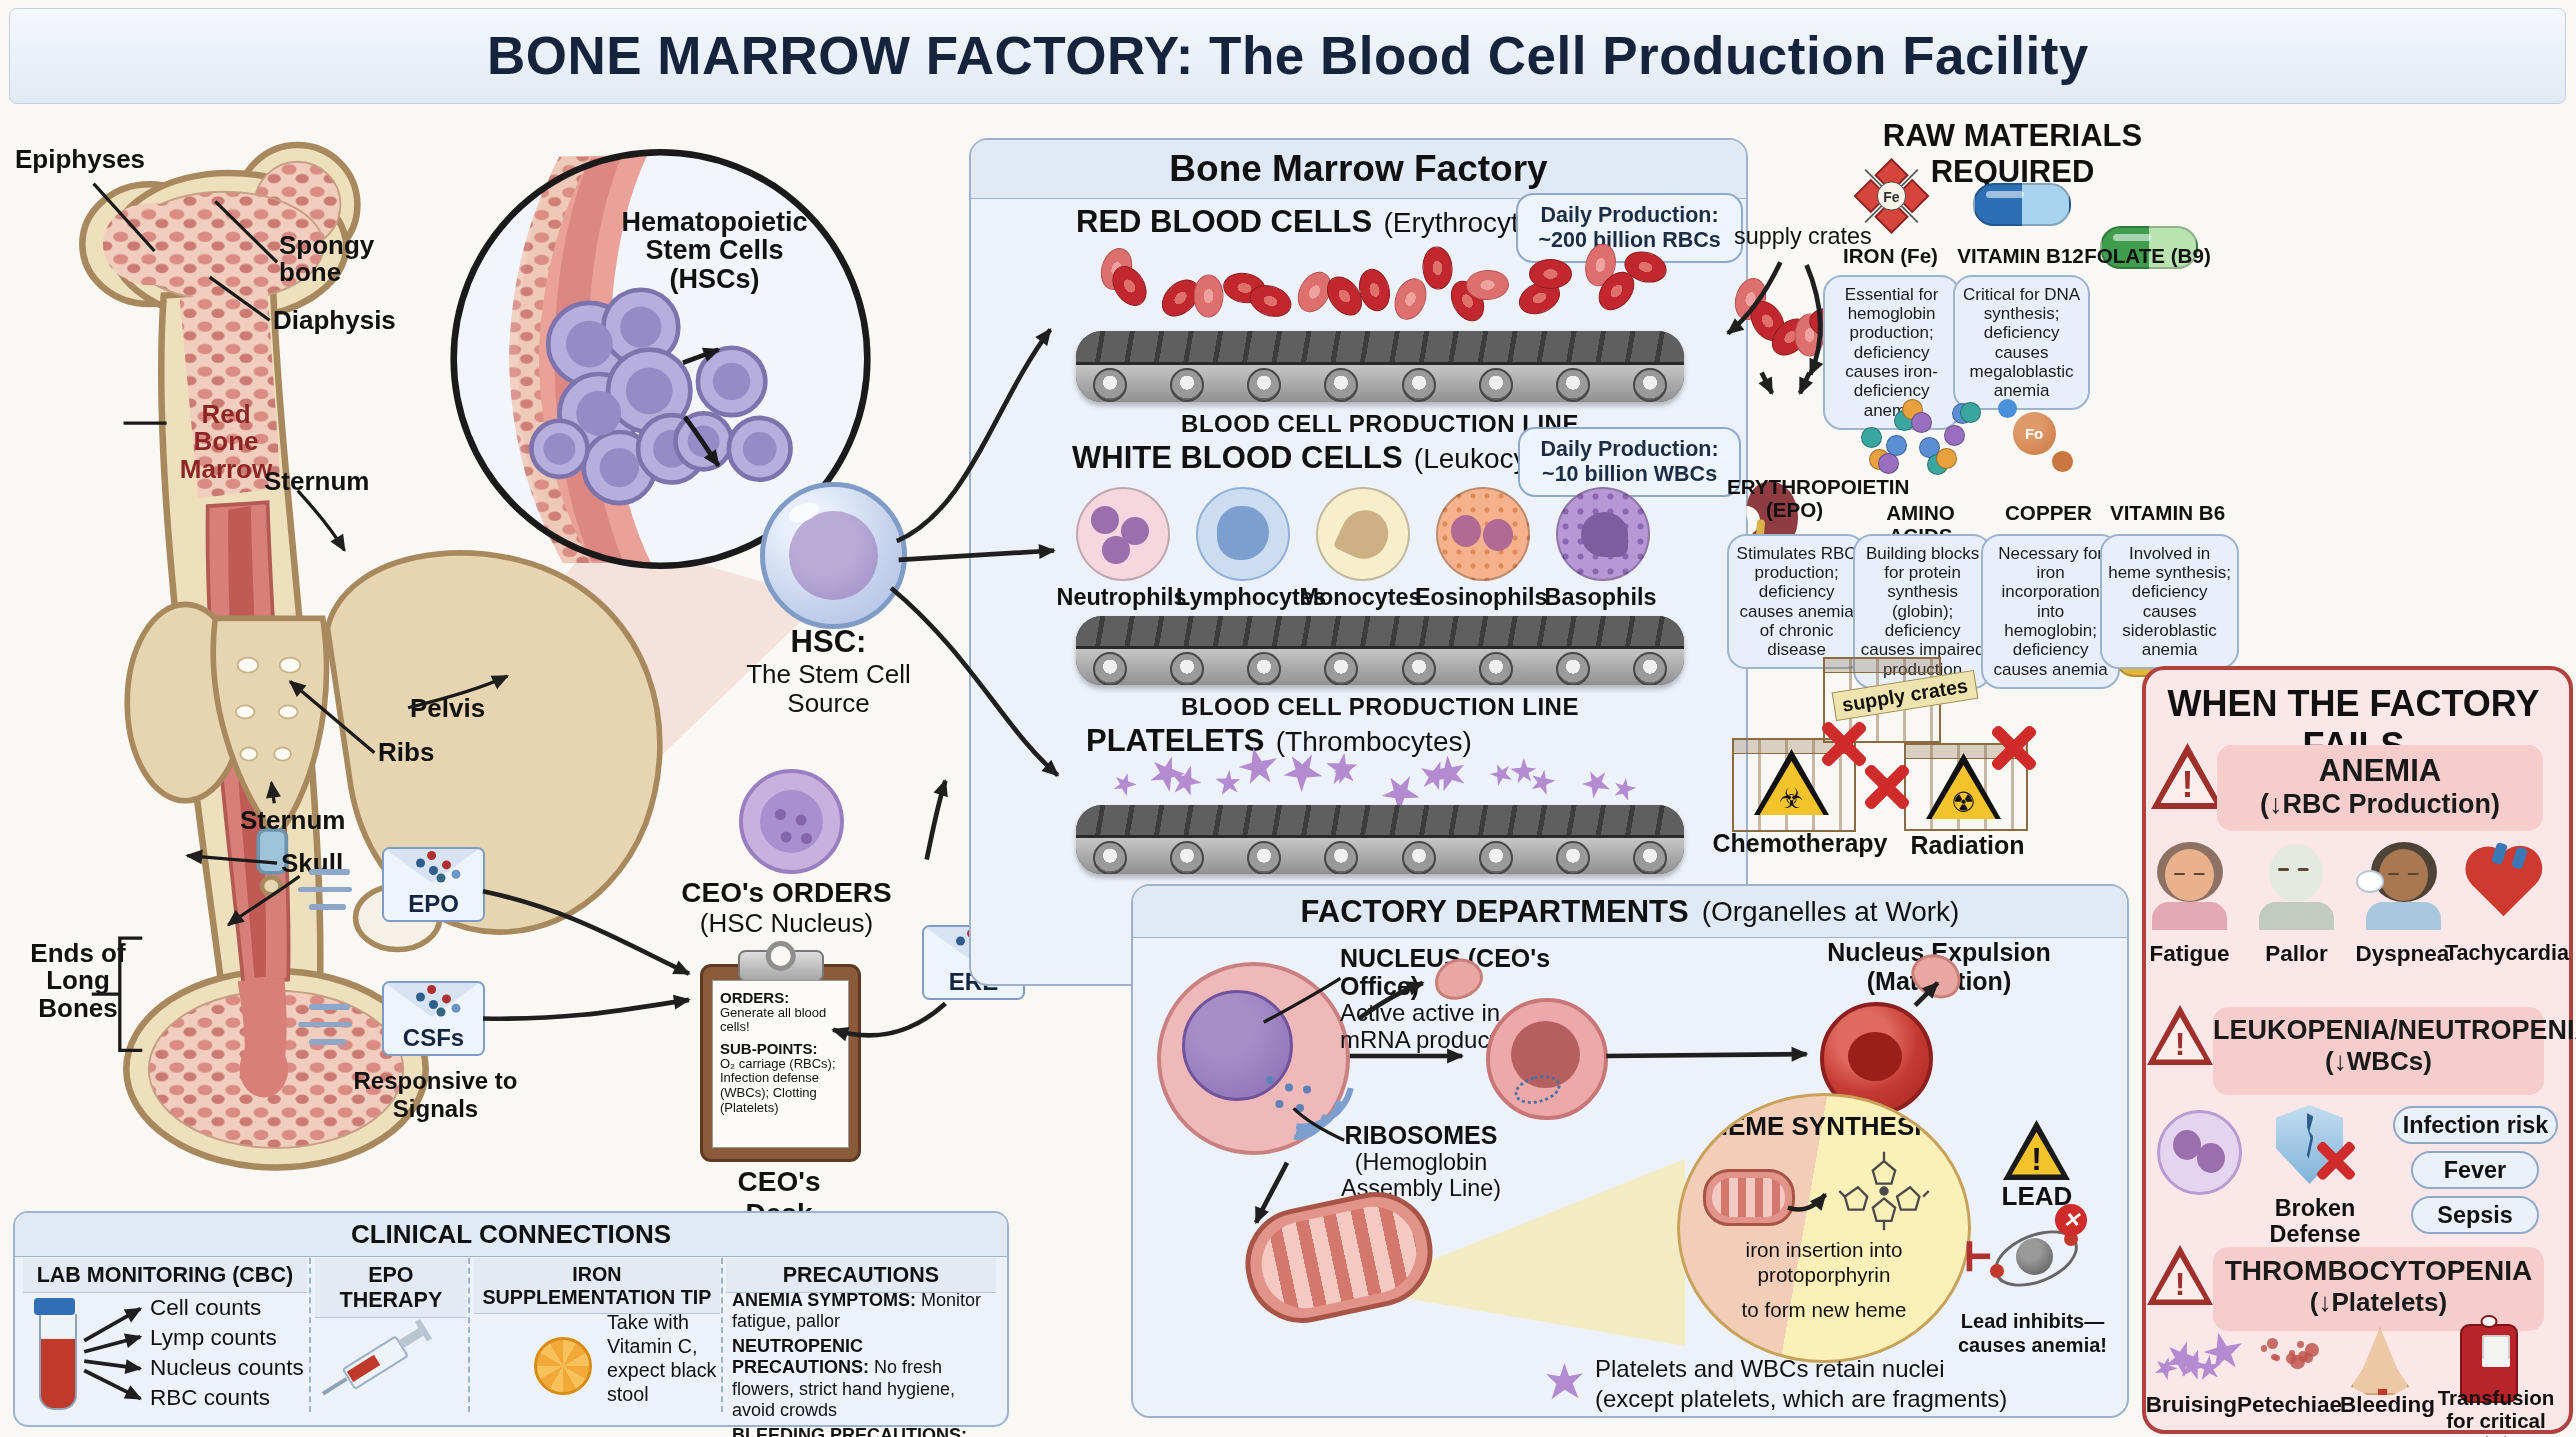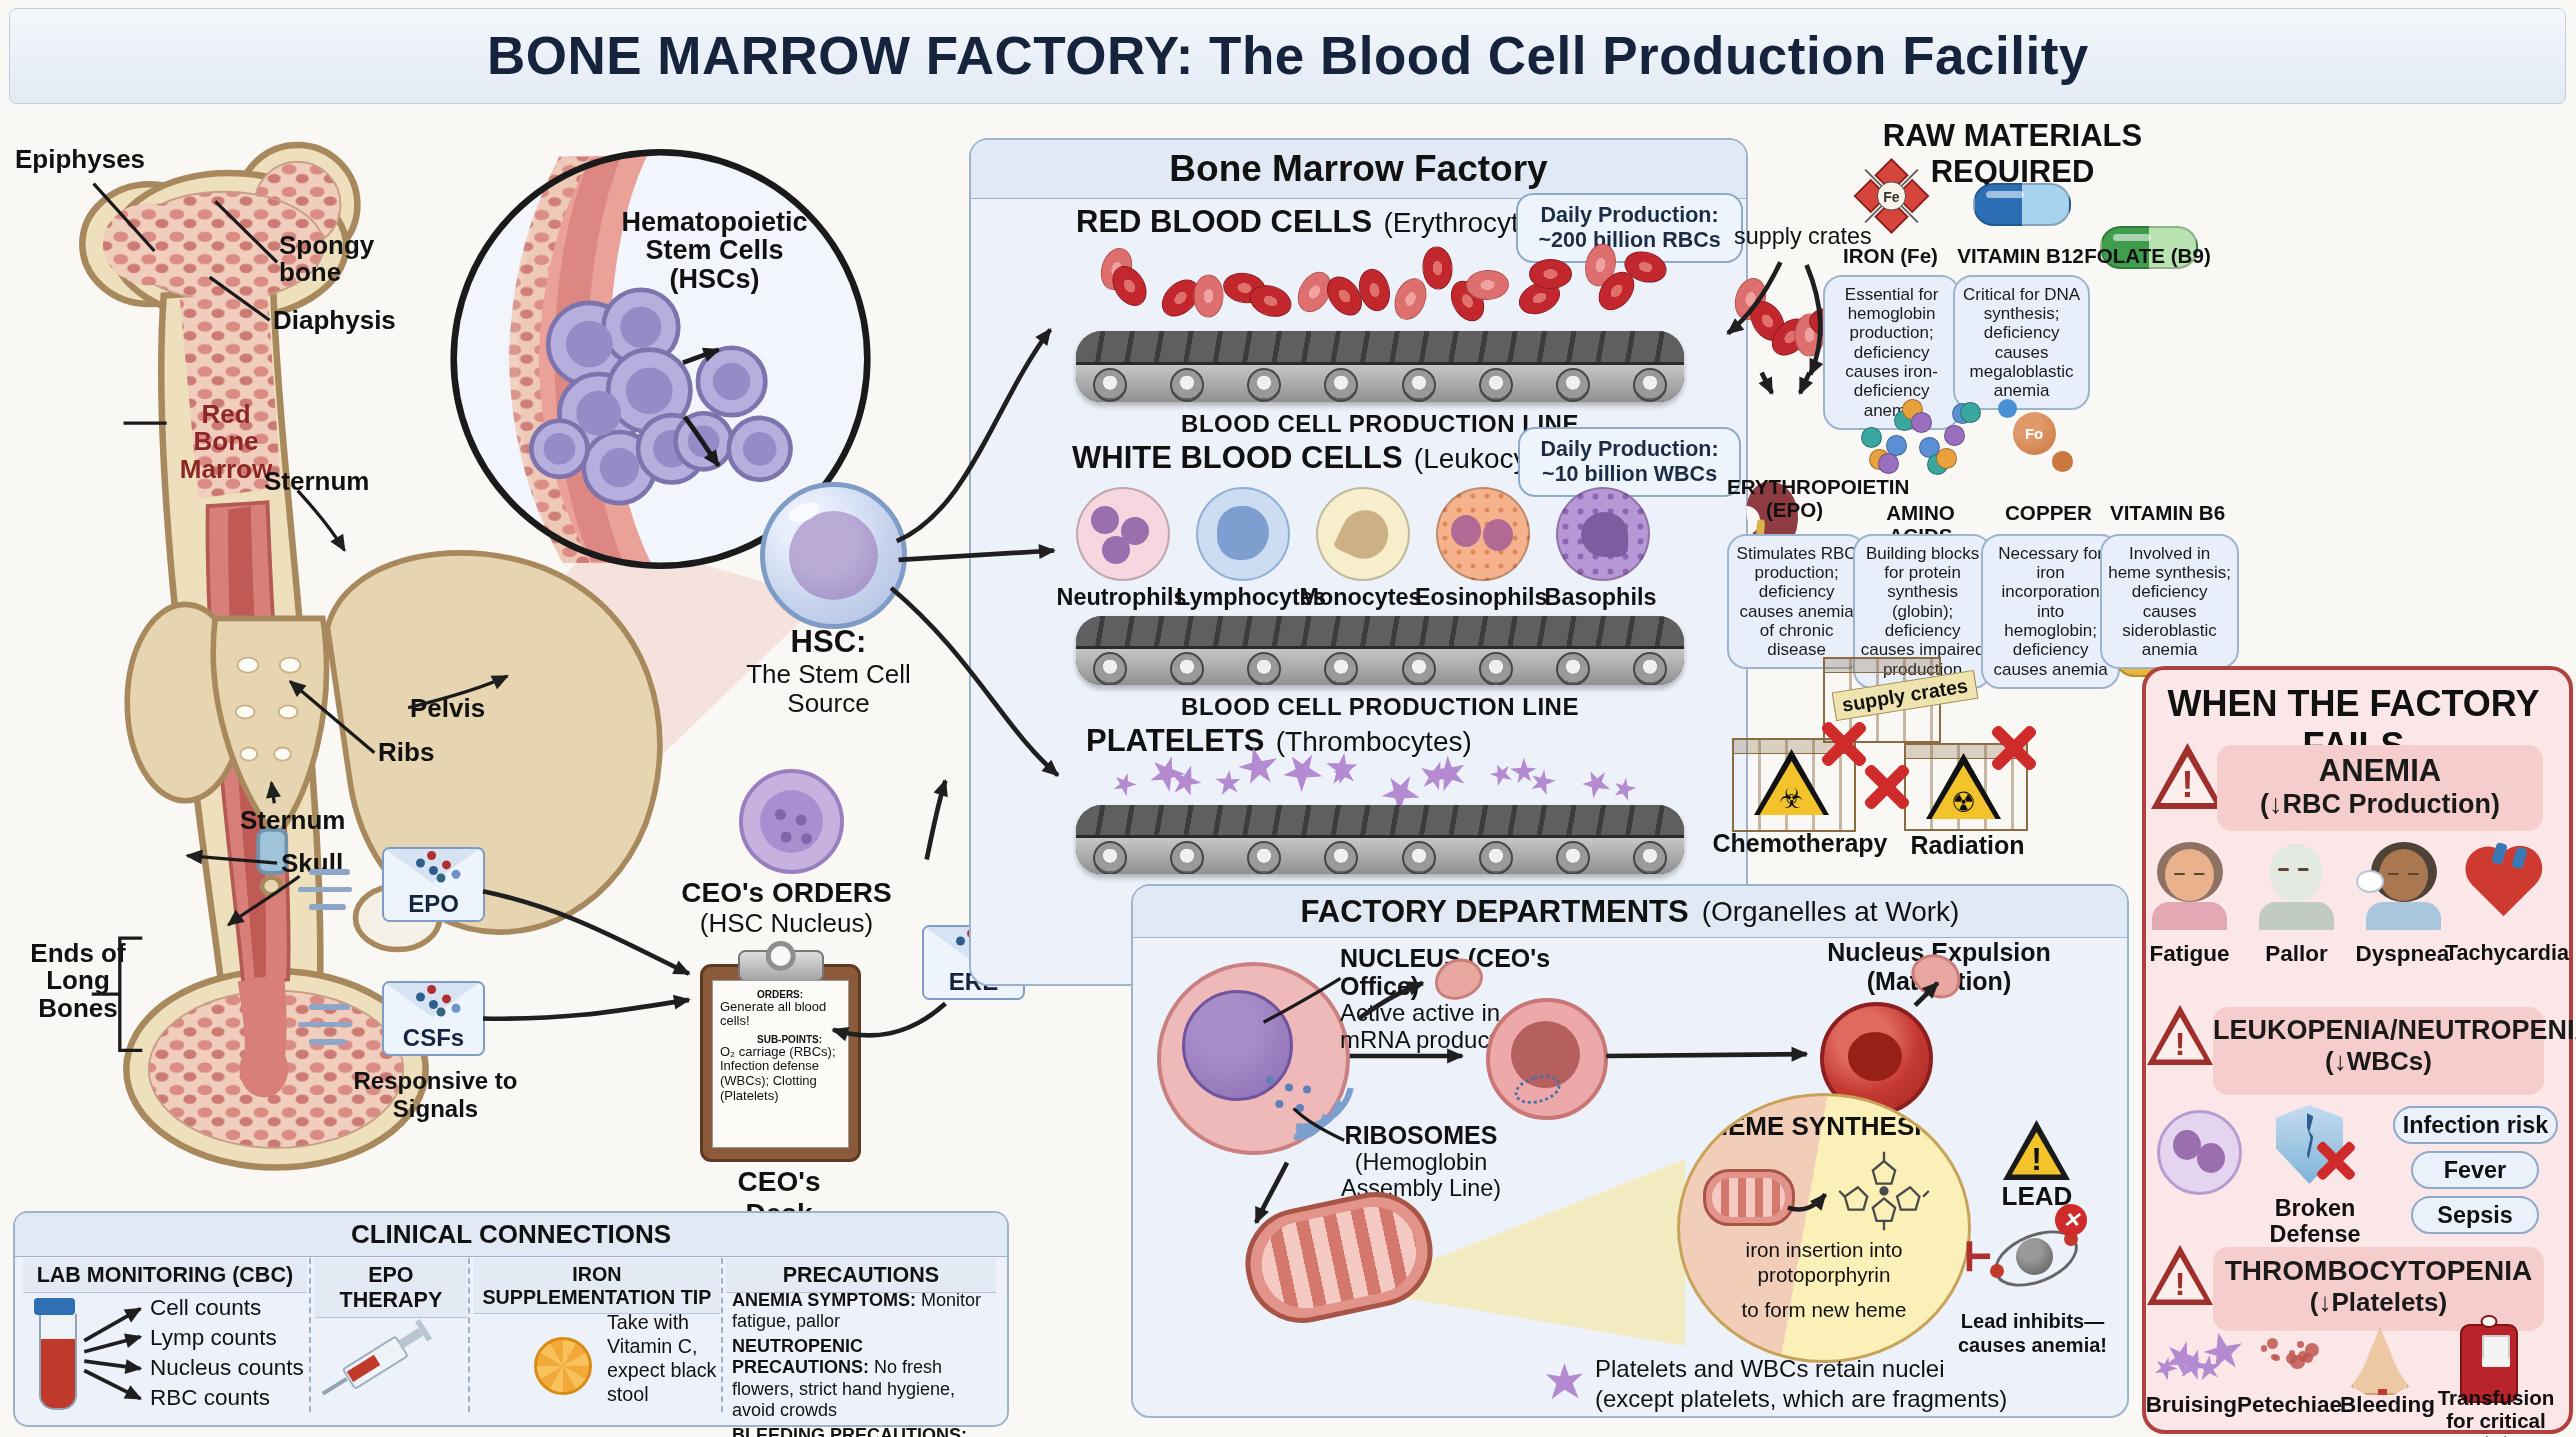--- a/index.html
+++ b/index.html
@@ -61,21 +61,21 @@
   
   .env{width:99px;height:71px;background:#eef4fb;border:2.8px solid #7f9cc7;border-radius:7.5px;overflow:hidden;}
   .env .flap{position:absolute;left:-2.8px;top:-2.8px;width:0;height:0;border-left:51px solid transparent;border-right:51px solid transparent;border-top:37px solid #d7e3f2;}
   .env .mol{position:absolute;left:45px;top:17px;width:9.4px;height:9.4px;border-radius:50%;background:#2e5e8e;box-shadow:13px -5.6px 0 #b03030,-13px -7.5px 0 #2e5e8e,22.5px 3.7px 0 #6f93c4,-1.9px -15px 0 #b03030,7.5px 7.5px 0 #33667f;}
   .env-label{position:absolute;left:0;right:0;bottom:1.9px;text-align:center;font-size:24px;font-weight:bold;color:#16253f;}
   .speed i{display:block;height:5.6px;background:#8ea6c8;border-radius:2.8px;margin:12px 0;}
   .clip{width:155px;height:192px;background:#8b5a3b;border:3.7px solid #5f3a22;border-radius:11.2px;}
   .clip .clamp{position:absolute;top:-17px;left:50%;transform:translateX(-50%);width:82px;height:28px;background:linear-gradient(#dedede,#a5a5a5);border:2.8px solid #787878;border-radius:7.5px;}
   .clip .clamp::before{content:"";position:absolute;left:50%;top:-11.2px;transform:translateX(-50%);width:20.6px;height:20.6px;border-radius:50%;border:5.6px solid #8f8f8f;background:#faf8f4;}
   .clip .paper{position:absolute;left:9.4px;right:9.4px;top:13px;bottom:11.2px;background:#fcfbf7;border:1.9px solid #9a9a9a;padding:7.5px 6.6px;}
-  .clip .paper b{display:block;font-size:10px;margin-left:37px;}
+  .clip .paper b{display:block;font-size:15px;}
   .clip .paper span{display:block;font-size:13px;line-height:1.13;margin-bottom:4.7px;}
   
   .raw-name{font-size:20.6px;font-weight:bold;text-align:center;line-height:1.1;}
   .raw-box{background:#e9effa;border:2.8px solid #9db4cf;border-radius:19px;font-size:17px;line-height:1.14;text-align:center;padding:7.5px 5.6px;color:#1a1a1a;}
   .cap{height:39px;border-radius:20.6px;border:2.8px solid rgba(0,0,0,.22);position:relative;}
   .cap::after{content:"";position:absolute;left:11.2px;top:5.6px;width:40%;height:7.5px;border-radius:4.7px;background:rgba(255,255,255,.55);}
   .cap.blue{background:linear-gradient(90deg,#2d6fb5 0 50%,#a8d3ef 50%);}
   .cap.green{background:linear-gradient(90deg,#3f9e4d 0 50%,#b9e3b0 50%);}
   .cap.yellow{background:linear-gradient(90deg,#e8b73a 0 50%,#f7e9a8 50%);}
   .kid{width:51px;height:69px;border-radius:50% 50% 50% 50%/46% 46% 54% 54%;background:radial-gradient(circle at -4% 50%,var(--bg,#faf8f4) 14px,#8e3b42 15px);position:relative;}

